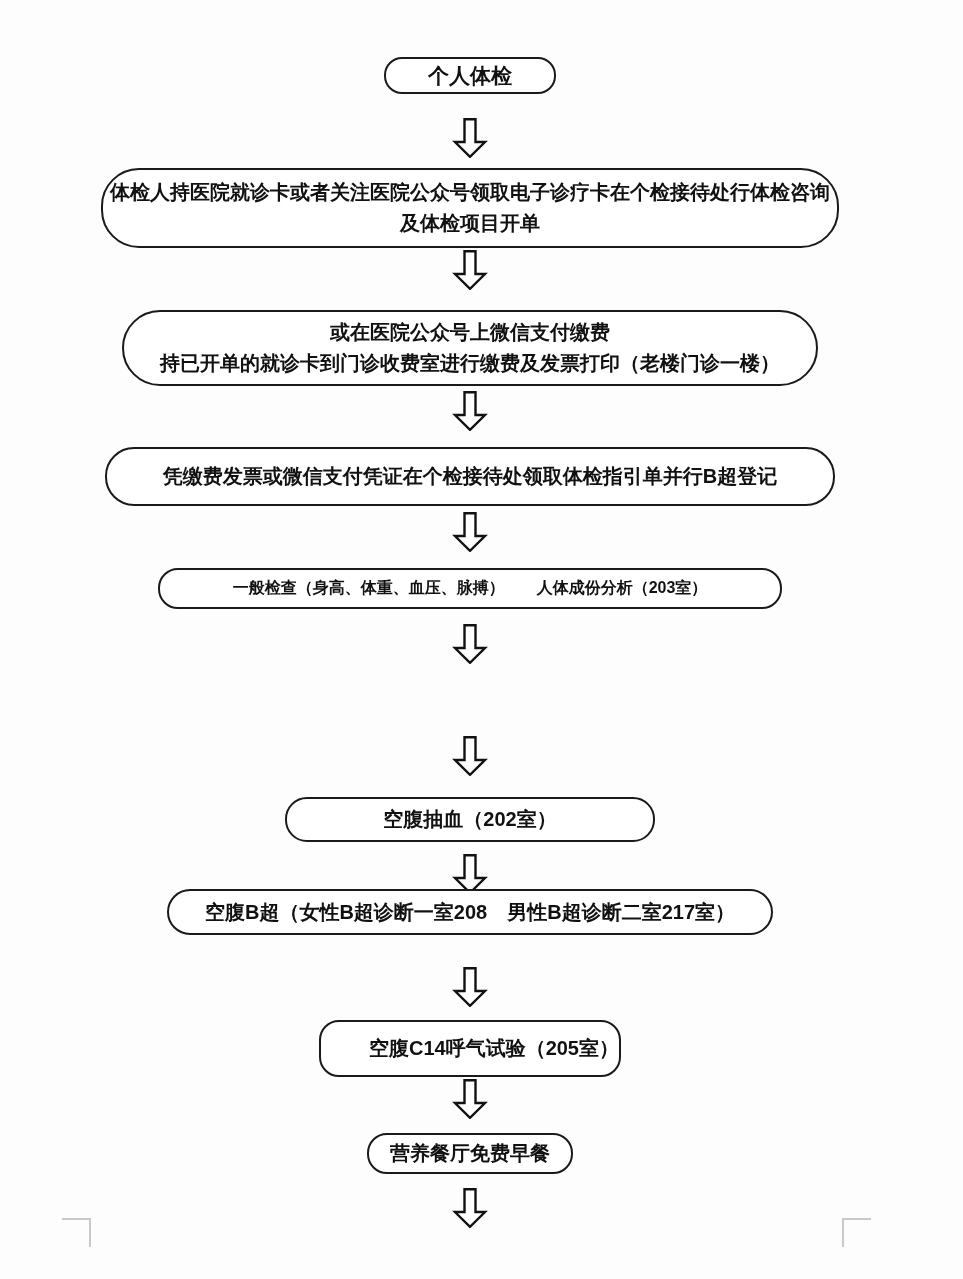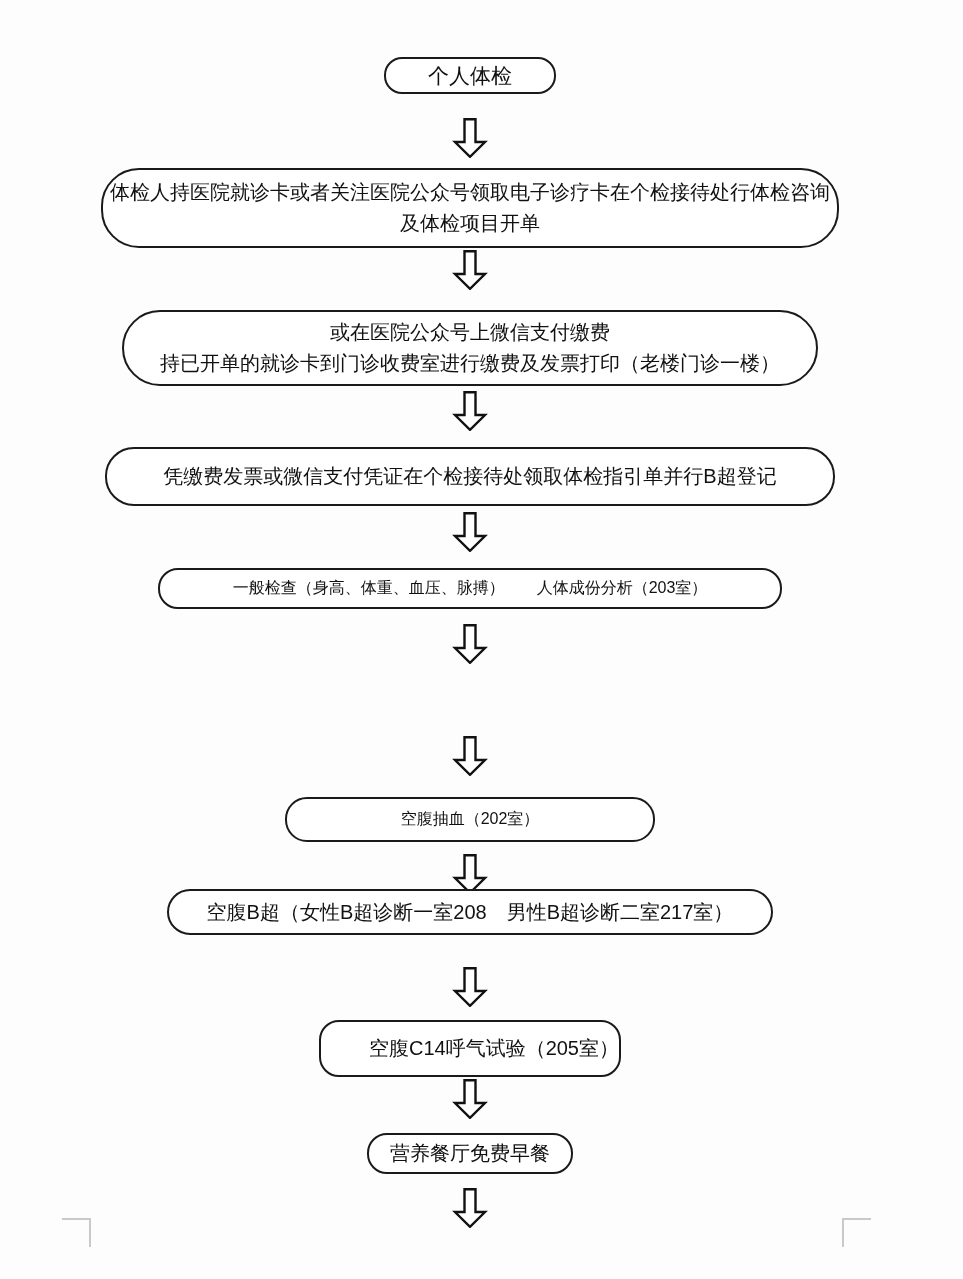--- a/index.html
+++ b/index.html
@@ -23,33 +23,33 @@
     left: 470px;
     transform: translateX(-50%);
     box-sizing: border-box;
     background: #ffffff;
     border: 2.4px solid #1a1a1a;
     display: flex;
     flex-direction: column;
     justify-content: center;
     align-items: center;
     text-align: center;
-    font-weight: normal;
+    font-weight: bold;
     color: #111111;
   }
   .node .line {
     white-space: nowrap;
   }
   #n1  { top: 57px;   width: 172px; height: 37px;  border-radius: 18px; font-size: 21px; }
   #n2  { top: 168px;  width: 738px; height: 80px;  border-radius: 38px; font-size: 20px; line-height: 31px; }
   #n3  { top: 310px;  width: 696px; height: 76px;  border-radius: 38px; font-size: 20px; line-height: 31px; }
   #n4  { top: 447px;  width: 730px; height: 59px;  border-radius: 29px; font-size: 20px; }
   #n5  { top: 568px;  width: 624px; height: 41px;  border-radius: 20px; font-size: 16px; }
   #n6  { top: 678px;  width: 188px; height: 41px;  border-radius: 20px; font-size: 20px; color: #c92222; }
-  #n7  { top: 797px;  width: 370px; height: 45px;  border-radius: 22px; font-size: 16px; }
+  #n7  { top: 797px;  width: 370px; height: 45px;  border-radius: 22px; font-size: 20px; }
   #n8  { top: 889px;  width: 606px; height: 46px;  border-radius: 23px; font-size: 20px; }
   #n9  { top: 1020px; width: 302px; height: 57px;  border-radius: 20px; font-size: 20px; align-items: flex-end; }
   #n10 { top: 1133px; width: 206px; height: 41px;  border-radius: 20px; font-size: 20px; }
   .arrow {
     position: absolute;
     left: 470px;
     transform: translateX(-50%);
   }
   .corner-mark {
     position: absolute;

